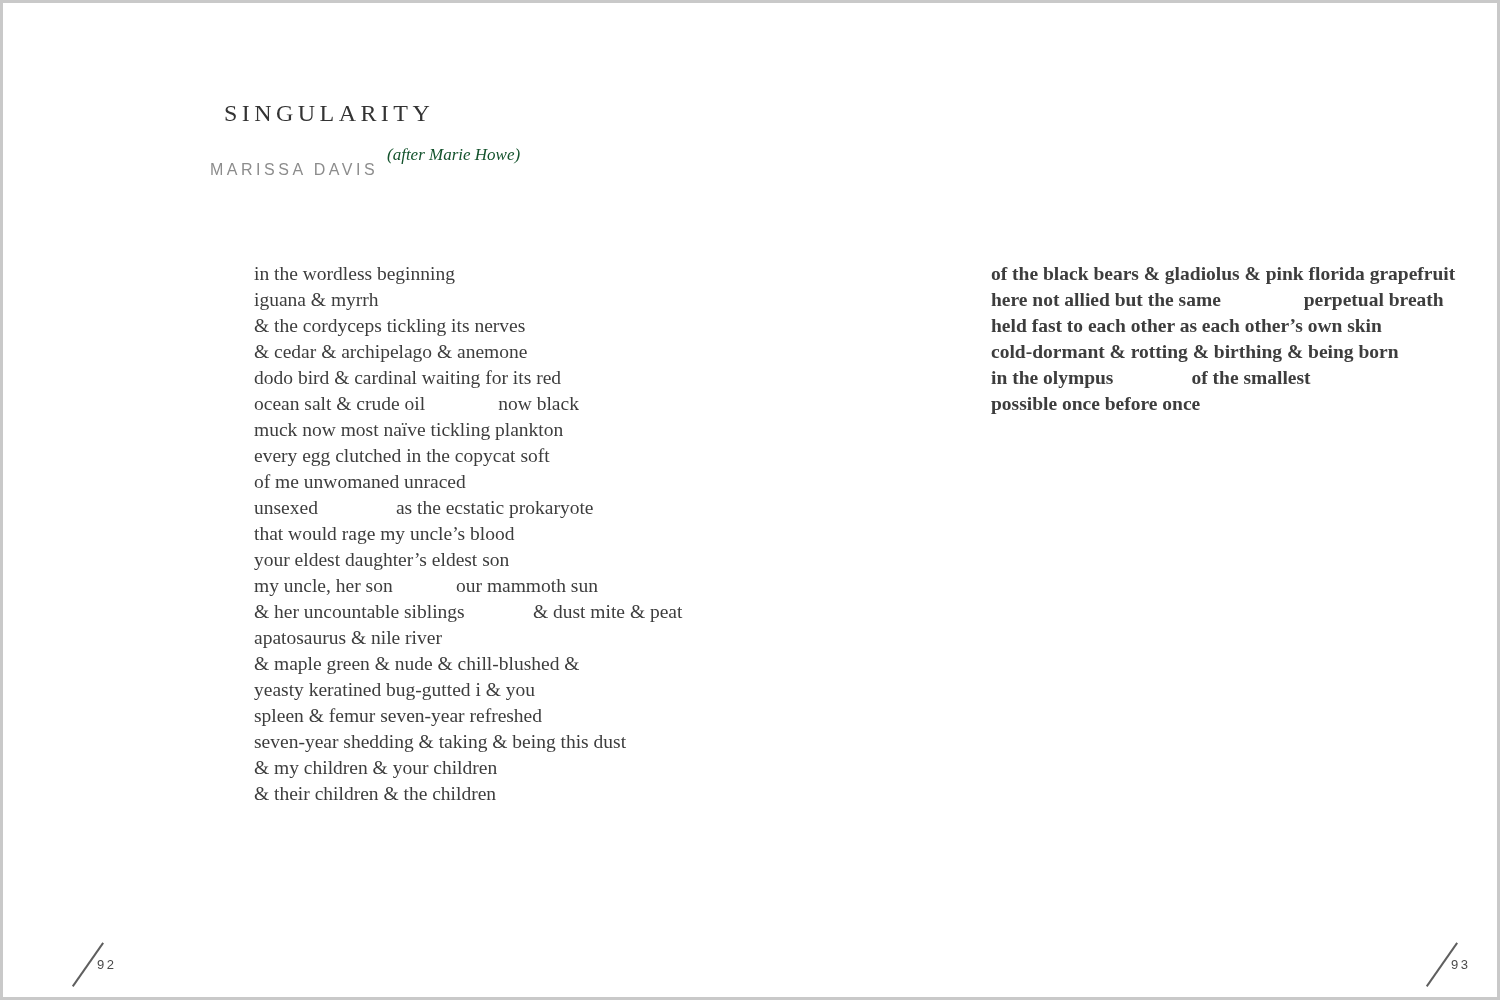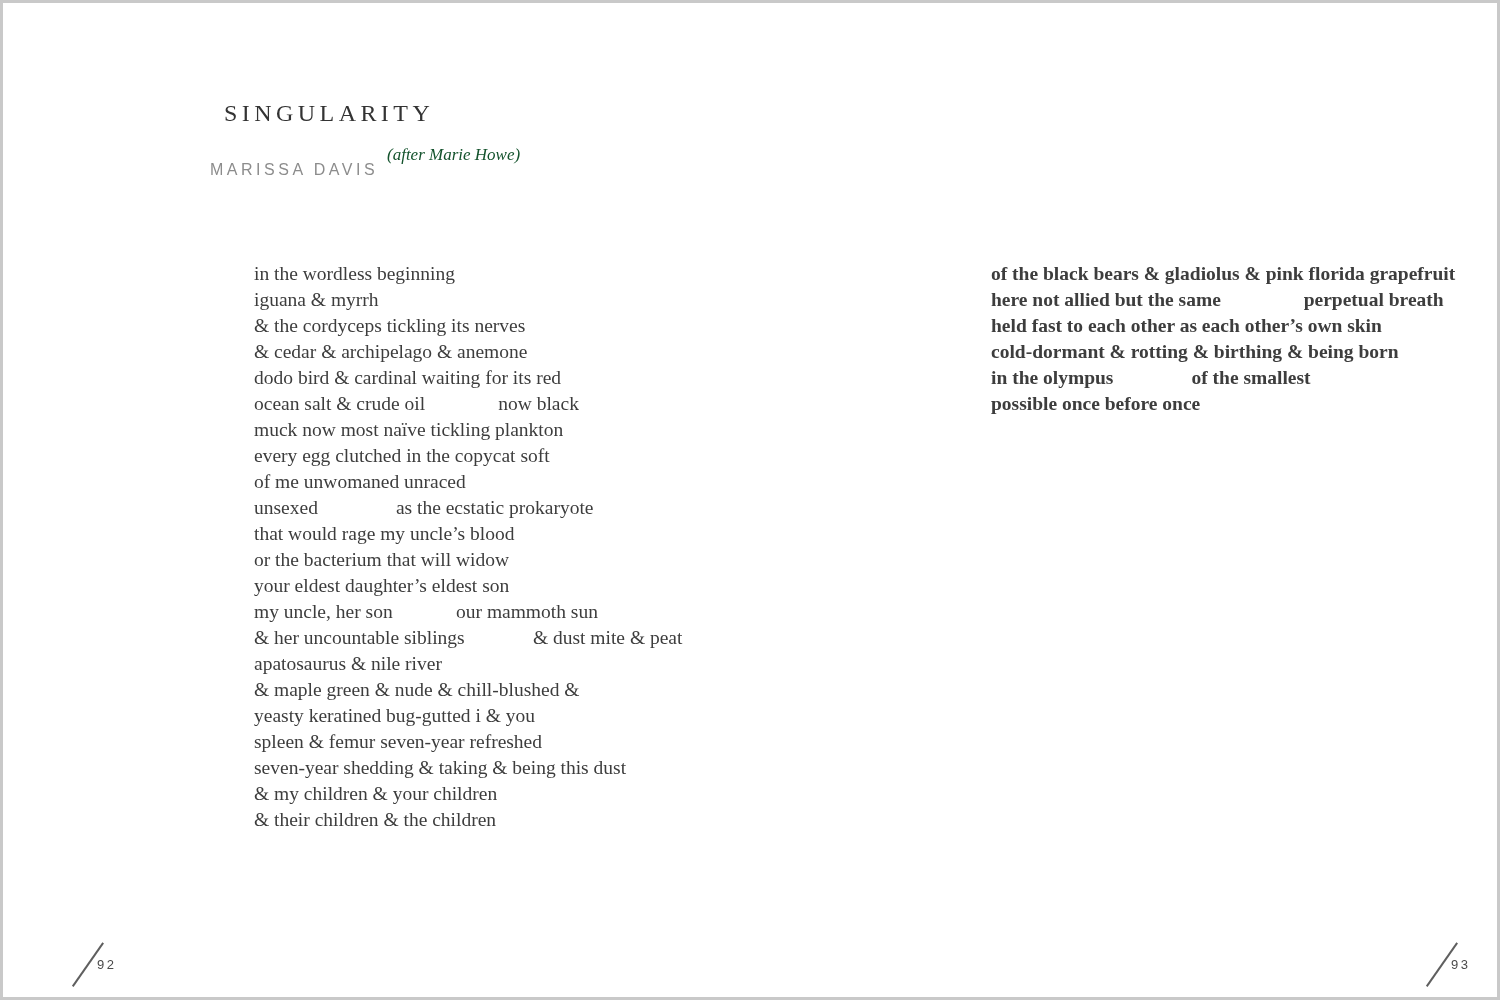--- a/index.html
+++ b/index.html
@@ -105,21 +105,20 @@
     <div class="poem-line">iguana &amp; myrrh</div>
     <div class="poem-line">&amp; the cordyceps tickling its nerves</div>
     <div class="poem-line">&amp; cedar &amp; archipelago &amp; anemone</div>
     <div class="poem-line">dodo bird &amp; cardinal waiting for its red</div>
     <div class="poem-line">ocean salt &amp; crude oil               now black</div>
     <div class="poem-line">muck now most naïve tickling plankton</div>
     <div class="poem-line">every egg clutched in the copycat soft</div>
     <div class="poem-line">of me unwomaned unraced</div>
     <div class="poem-line">unsexed                as the ecstatic prokaryote</div>
     <div class="poem-line">that would rage my uncle’s blood</div>
-    <div class="poem-line">or the bacterium that will widow</div>
     <div class="poem-line">your eldest daughter’s eldest son</div>
     <div class="poem-line">my uncle, her son             our mammoth sun</div>
     <div class="poem-line">&amp; her uncountable siblings              &amp; dust mite &amp; peat</div>
     <div class="poem-line">apatosaurus &amp; nile river</div>
     <div class="poem-line">&amp; maple green &amp; nude &amp; chill-blushed &amp;</div>
     <div class="poem-line">yeasty keratined bug-gutted i &amp; you</div>
     <div class="poem-line">spleen &amp; femur seven-year refreshed</div>
     <div class="poem-line">seven-year shedding &amp; taking &amp; being this dust</div>
     <div class="poem-line">&amp; my children &amp; your children</div>
     <div class="poem-line">&amp; their children &amp; the children</div>

